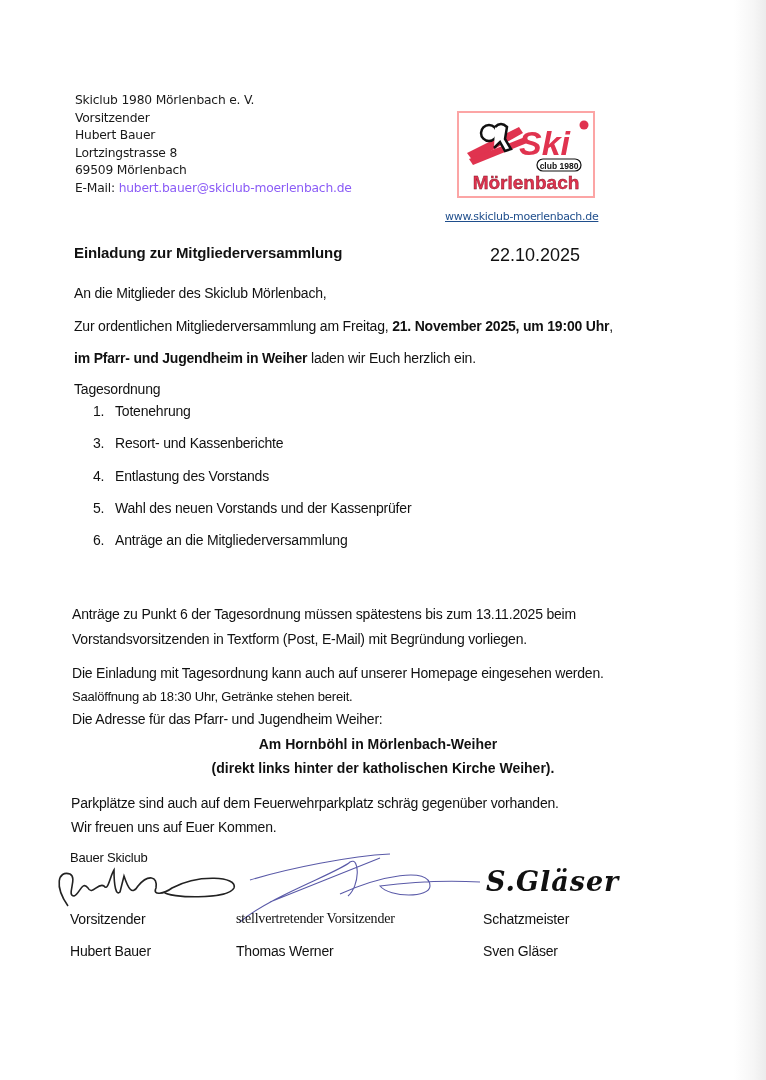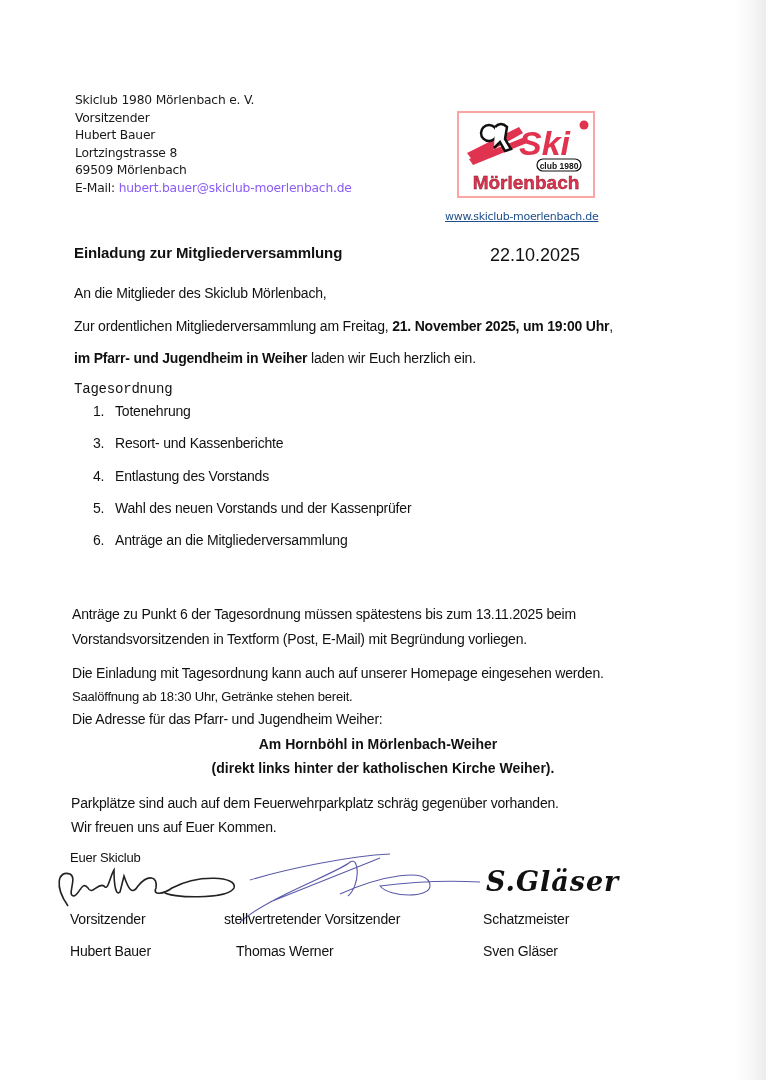--- a/index.html
+++ b/index.html
@@ -46,47 +46,47 @@
   </svg>
 </div>
 <a class="web">www.skiclub-moerlenbach.de</a>
 
 <div class="title">Einladung zur Mitgliederversammlung</div>
 <div class="date">22.10.2025</div>
 
 <div class="p" style="left:74px;top:285px;">An die Mitglieder des Skiclub Mörlenbach,</div>
 <div class="p" style="left:74px;top:318px;"><span>Zur ordentlichen Mitgliederversammlung am Freitag, </span><b>21. November 2025, um 19:00 Uhr</b><span>,</span></div>
 <div class="p" style="left:74px;top:350px;"><b>im Pfarr- und Jugendheim in Weiher</b><span> laden wir Euch herzlich ein.</span></div>
-<div class="p" style="left:74px;top:381px;font-family:Liberation Mono, monospace;">Tagesordnung</div>
+<div class="p" style="left:74px;top:381px;">Tagesordnung</div>
 
 <ol>
   <li><span class="n">1.</span><span>Totenehrung</span></li>
   <li><span class="n">3.</span><span>Resort- und Kassenberichte</span></li>
   <li><span class="n">4.</span><span>Entlastung des Vorstands</span></li>
   <li><span class="n">5.</span><span>Wahl des neuen Vorstands und der Kassenprüfer</span></li>
   <li><span class="n">6.</span><span>Anträge an die Mitgliederversammlung</span></li>
 </ol>
 
 <div class="p" style="left:72px;top:606px;">Anträge zu Punkt 6 der Tagesordnung müssen spätestens bis zum 13.11.2025 beim</div>
 <div class="p" style="left:72px;top:631px;">Vorstandsvorsitzenden in Textform (Post, E-Mail) mit Begründung vorliegen.</div>
 <div class="p" style="left:72px;top:665px;">Die Einladung mit Tagesordnung kann auch auf unserer Homepage eingesehen werden.</div>
 <div class="p" style="left:72px;top:689px;font-size:13px;">Saalöffnung ab 18:30 Uhr, Getränke stehen bereit.</div>
 <div class="p" style="left:72px;top:711px;">Die Adresse für das Pfarr- und Jugendheim Weiher:</div>
 <div class="center" style="top:736px;left:-22px;">Am Hornböhl in Mörlenbach-Weiher</div>
 <div class="center" style="top:760px;left:-17px;">(direkt links hinter der katholischen Kirche Weiher).</div>
 <div class="p" style="left:71px;top:795px;">Parkplätze sind auch auf dem Feuerwehrparkplatz schräg gegenüber vorhanden.</div>
 <div class="p" style="left:71px;top:819px;">Wir freuen uns auf Euer Kommen.</div>
-<div class="p" style="left:70px;top:850px;font-size:13px;">Euer Skiclub</div>
+<div class="p" style="left:70px;top:850px;font-size:13px;">Bauer Skiclub</div>
 
 <svg class="sig" style="left:48px;top:866px;" width="200" height="54">
   <path d="M20 40 C6 20 10 4 22 8 C30 12 18 30 26 30 C32 28 34 14 40 22 C44 30 50 16 56 20 C60 26 62 10 66 4 C66 20 68 30 72 26 L76 10 C80 22 84 30 90 20 C100 8 110 10 108 22 C104 30 116 28 124 22 C150 8 190 10 186 22 C180 34 120 32 116 26" fill="none" stroke="#222" stroke-width="1.6"></path>
 </svg>
 <svg class="sig" style="left:230px;top:846px;" width="260" height="80">
   <path d="M20 34 C60 22 120 10 160 8 M40 56 L150 12 M10 76 C40 50 110 26 120 16 C130 10 130 40 118 50 M110 48 C150 30 200 20 200 40 C200 52 160 52 150 40 C180 36 210 34 250 36" fill="none" stroke="#5a5aa8" stroke-width="1.1"></path>
 </svg>
 <div class="sig" style="left:486px;top:866px;font-family:'DejaVu Serif',serif;font-style:italic;font-size:27px;color:#111;letter-spacing:1px;font-weight:bold;">S.Gläser</div>
 
 <div class="p" style="left:70px;top:911px;">Vorsitzender</div>
-<div class="p" style="left:224px;top:911px;">stellvertretender Vorsitzender</div>
+<div class="p" style="left:236px;top:911px;font-family:Liberation Serif, serif;">stellvertretender Vorsitzender</div>
 <div class="p" style="left:483px;top:911px;">Schatzmeister</div>
 <div class="p" style="left:70px;top:943px;">Hubert Bauer</div>
 <div class="p" style="left:236px;top:943px;">Thomas Werner</div>
 <div class="p" style="left:483px;top:943px;">Sven Gläser</div>
 
 </body></html>

